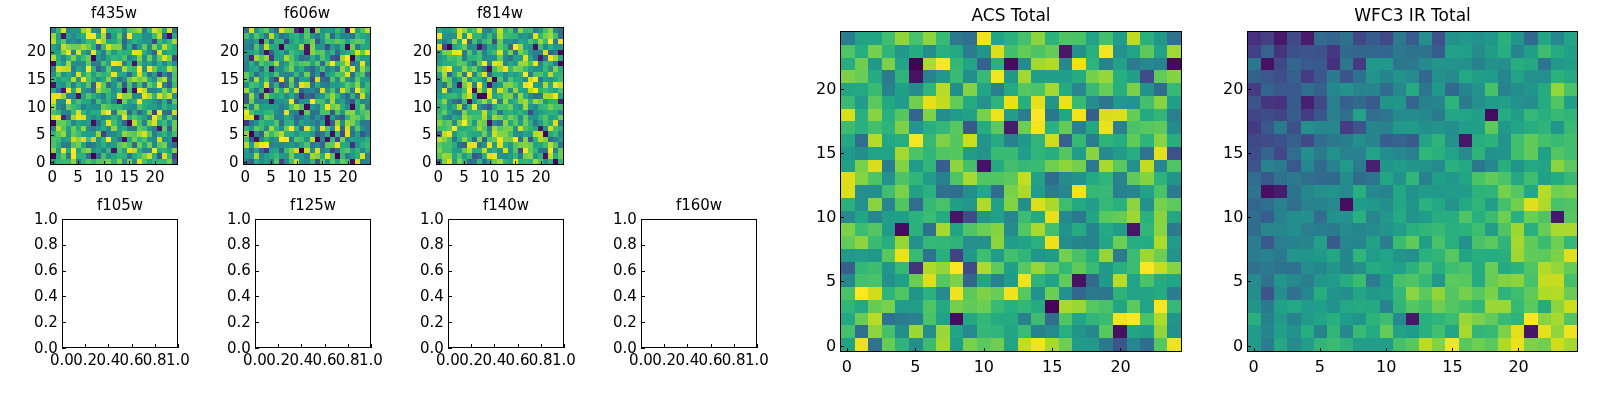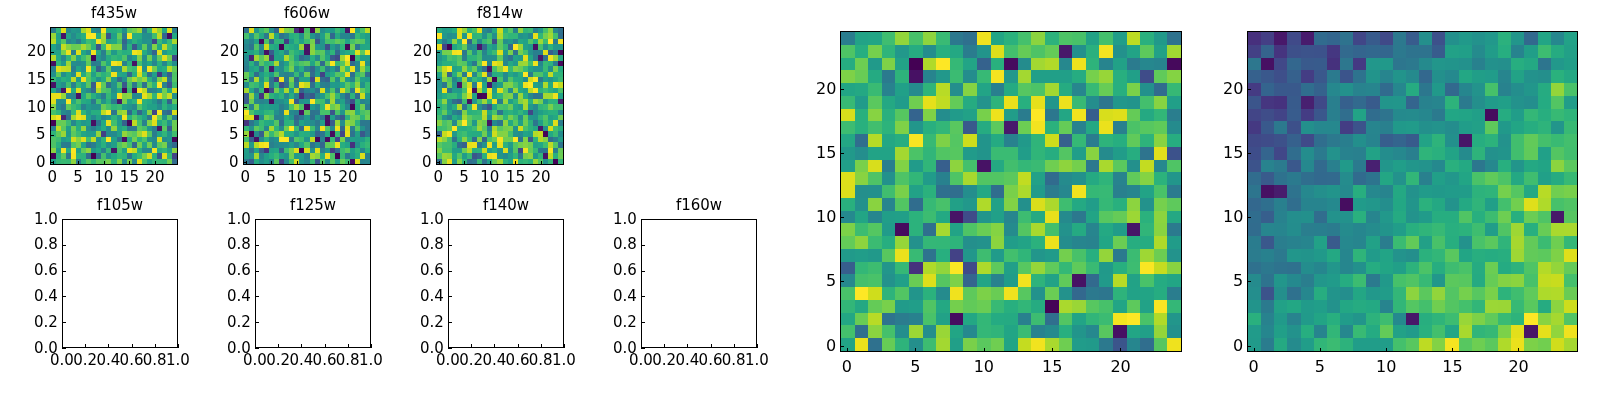--- a/index.html
+++ b/index.html
@@ -2105,20 +2105,21 @@
       <div class="tlab" style="left: -28px; top: 69.9px;">0.4</div>
       <div class="tick" style="left: 0px; top: 51.6px; width: 4px; height: 1px;"></div>
       <div class="tlab" style="left: -28px; top: 44.1px;">0.6</div>
       <div class="tick" style="left: 0px; top: 25.8px; width: 4px; height: 1px;"></div>
       <div class="tlab" style="left: -28px; top: 18.3px;">0.8</div>
       <div class="tick" style="left: 0px; top: 0px; width: 4px; height: 1px;"></div>
       <div class="tlab" style="left: -28px; top: -7.5px;">1.0</div>
     </div>
 
   <div class="panel big" style="left:840px;top:31px;width:342px;height:321px;">
+    <div class="title">ACS Total</div>
     <div class="plotbox" style="left:0;top:0;width:342px;height:321px;">
       <div class="hm" style="grid-template-columns: repeat(25, 1fr); grid-template-rows: repeat(25, 1fr);">
           <div style="background: rgb(42, 125, 142);"></div>
           <div style="background: rgb(34, 163, 134);"></div>
           <div style="background: rgb(34, 165, 133);"></div>
           <div style="background: rgb(63, 189, 112);"></div>
           <div style="background: rgb(146, 213, 59);"></div>
           <div style="background: rgb(71, 193, 106);"></div>
           <div style="background: rgb(142, 212, 62);"></div>
           <div style="background: rgb(57, 186, 116);"></div>
@@ -2758,20 +2759,21 @@
       <div class="tlab" style="left: -14px; top: 242.38px;">5</div>
       <div class="tick" style="left: 0px; top: 186.18px; width: 4px; height: 1px;"></div>
       <div class="tlab" style="left: -24px; top: 178.18px;">10</div>
       <div class="tick" style="left: 0px; top: 121.98px; width: 4px; height: 1px;"></div>
       <div class="tlab" style="left: -24px; top: 113.98px;">15</div>
       <div class="tick" style="left: 0px; top: 57.78px; width: 4px; height: 1px;"></div>
       <div class="tlab" style="left: -24px; top: 49.78px;">20</div>
     </div>
 
   <div class="panel big" style="left:1247px;top:31px;width:331px;height:321px;">
+    <div class="title">WFC3 IR Total</div>
     <div class="plotbox" style="left:0;top:0;width:331px;height:321px;">
       <div class="hm" style="grid-template-columns: repeat(25, 1fr); grid-template-rows: repeat(25, 1fr);">
           <div style="background: rgb(71, 48, 125);"></div>
           <div style="background: rgb(68, 63, 133);"></div>
           <div style="background: rgb(72, 24, 106);"></div>
           <div style="background: rgb(64, 74, 137);"></div>
           <div style="background: rgb(72, 27, 109);"></div>
           <div style="background: rgb(49, 107, 142);"></div>
           <div style="background: rgb(51, 102, 142);"></div>
           <div style="background: rgb(46, 115, 142);"></div>

